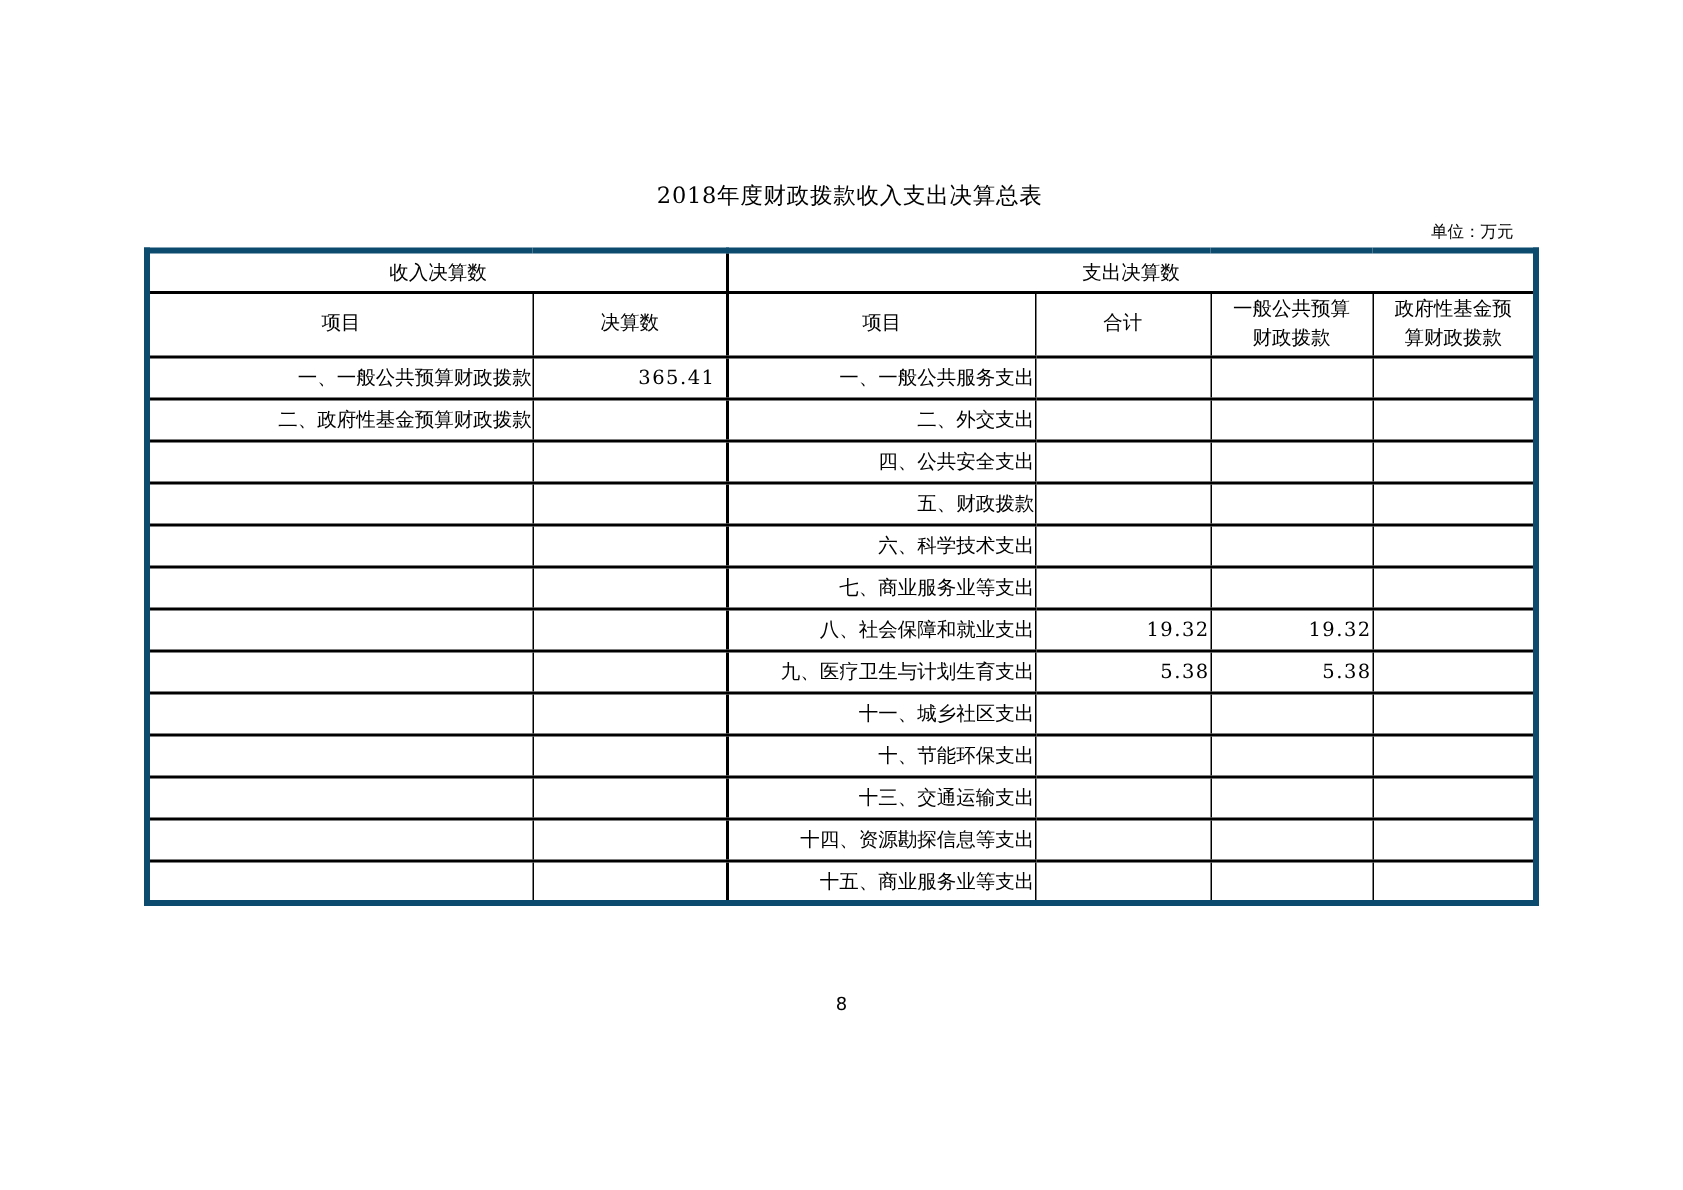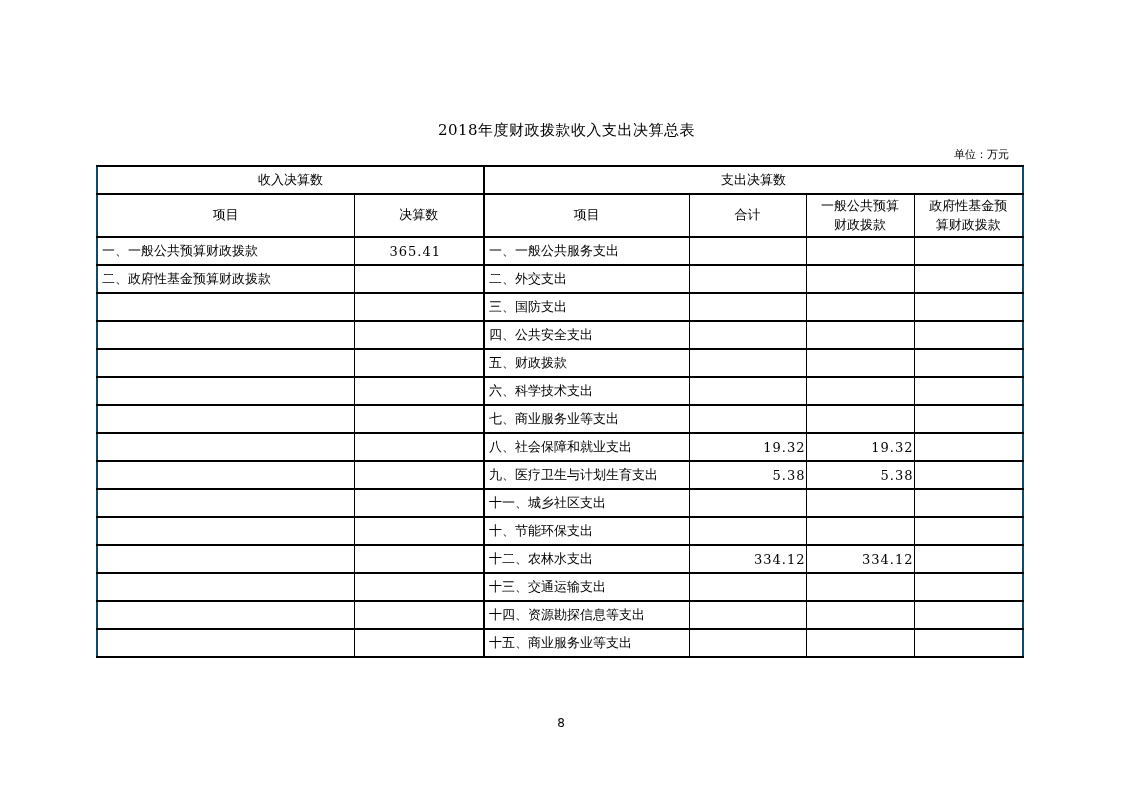--- a/index.html
+++ b/index.html
@@ -22,40 +22,40 @@
     margin: 7px 0 3px 96px;
     text-align: right;
     padding-right: 13px;
     font-size: 11px;
   }
   table.fin-table {
     margin-left: 96px;
     width: 926px;
     border-collapse: collapse;
     table-layout: fixed;
-    border: 2px solid #0c4a6e;
+    border: 4px solid #0c4a6e;
   }
   .fin-table th, .fin-table td {
     border-top: 2px solid #000;
     border-bottom: 2px solid #000;
     border-left: 1px solid #000;
     border-right: 1px solid #000;
     font-size: 13px;
     font-weight: normal;
     overflow: hidden;
     white-space: nowrap;
   }
   .fin-table th { text-align: center; }
   .group-header-row th { height: 28px; }
   .col-header-row th { height: 43px; white-space: pre-line; line-height: 1.45; }
   .fin-table td { height: 28px; }
   .divider { border-left: 2px solid #000 !important; }
-  .cell-item { text-align: left; padding-left: 4px; }
+  .cell-item { text-align: right; padding-left: 4px; }
   .cell-num  { letter-spacing: 1px; }
-  .num-right  { text-align: center; padding-right: 7px; }
+  .num-right  { text-align: right; padding-right: 7px; }
   .num-center { text-align: right; }
   .page-footer {
     margin-top: 58px;
     text-align: center;
     font-size: 12px;
     font-family: "DejaVu Sans", "Liberation Sans", sans-serif;
   }
 </style>
 </head>
 <body>
@@ -102,28 +102,20 @@
         <td class="cell-item">二、政府性基金预算财政拨款</td>
         <td class="cell-num num-right"></td>
         <td class="cell-item divider">二、外交支出</td>
         <td class="cell-num num-center"></td>
         <td class="cell-num num-center"></td>
         <td class="cell-num num-center"></td>
       </tr>
       <tr>
         <td class="cell-item"></td>
         <td class="cell-num num-right"></td>
-        <td class="cell-item divider">三、国防支出</td>
-        <td class="cell-num num-center"></td>
-        <td class="cell-num num-center"></td>
-        <td class="cell-num num-center"></td>
-      </tr>
-      <tr>
-        <td class="cell-item"></td>
-        <td class="cell-num num-right"></td>
         <td class="cell-item divider">四、公共安全支出</td>
         <td class="cell-num num-center"></td>
         <td class="cell-num num-center"></td>
         <td class="cell-num num-center"></td>
       </tr>
       <tr>
         <td class="cell-item"></td>
         <td class="cell-num num-right"></td>
         <td class="cell-item divider">五、财政拨款</td>
         <td class="cell-num num-center"></td>
@@ -174,28 +166,20 @@
         <td class="cell-item"></td>
         <td class="cell-num num-right"></td>
         <td class="cell-item divider">十、节能环保支出</td>
         <td class="cell-num num-center"></td>
         <td class="cell-num num-center"></td>
         <td class="cell-num num-center"></td>
       </tr>
       <tr>
         <td class="cell-item"></td>
         <td class="cell-num num-right"></td>
-        <td class="cell-item divider">十二、农林水支出</td>
-        <td class="cell-num num-center">334.12</td>
-        <td class="cell-num num-center">334.12</td>
-        <td class="cell-num num-center"></td>
-      </tr>
-      <tr>
-        <td class="cell-item"></td>
-        <td class="cell-num num-right"></td>
         <td class="cell-item divider">十三、交通运输支出</td>
         <td class="cell-num num-center"></td>
         <td class="cell-num num-center"></td>
         <td class="cell-num num-center"></td>
       </tr>
       <tr>
         <td class="cell-item"></td>
         <td class="cell-num num-right"></td>
         <td class="cell-item divider">十四、资源勘探信息等支出</td>
         <td class="cell-num num-center"></td>

